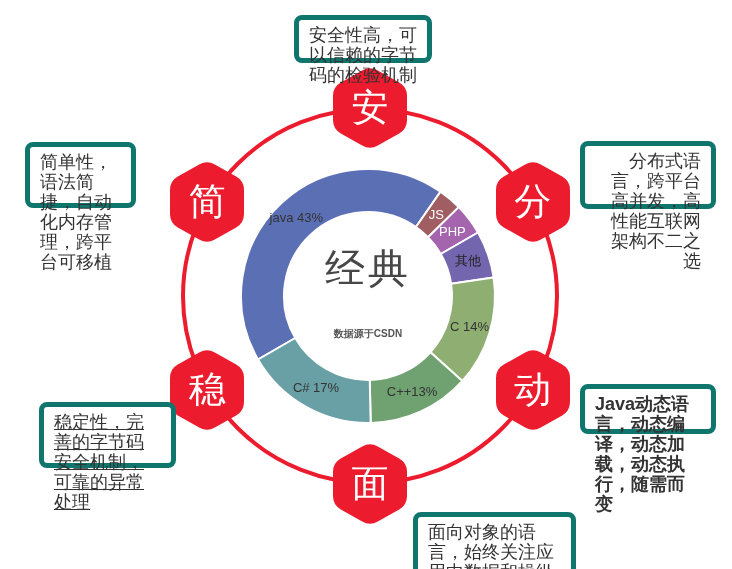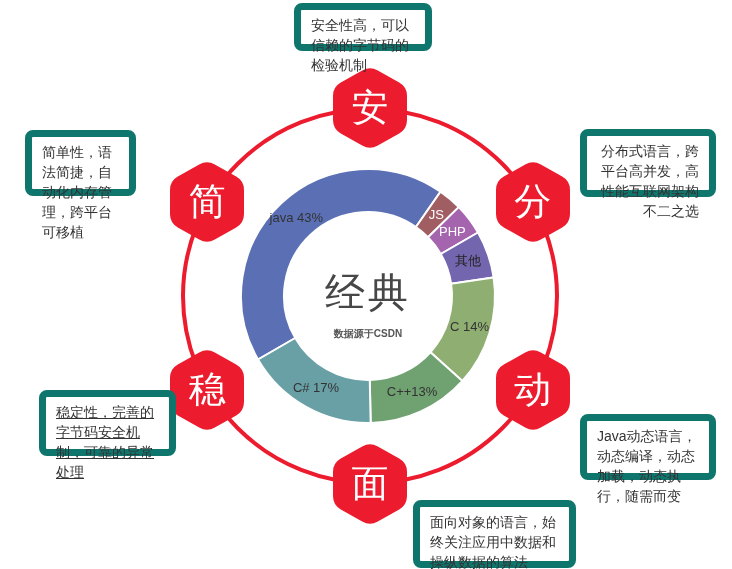--- a/index.html
+++ b/index.html
@@ -39,21 +39,20 @@
   .center-title {
     position: absolute;
     left: 268px; top: 241px;
     width: 200px;
     text-align: center;
     font-size: 40px;
     letter-spacing: 3px;
     color: #474747;
     font-weight: 500;
     z-index: 3;
-    margin-top: 24px;
   }
   .center-subtitle {
     position: absolute;
     left: 268px; top: 327px;
     width: 200px;
     text-align: center;
     font-size: 10px;
     font-weight: 600;
     color: #555555;
     z-index: 3;
@@ -73,33 +72,34 @@
     line-height: 86px;
     text-align: center;
     color: #ffffff;
     font-size: 37px;
   }
 
   
   .note {
     position: absolute;
     box-sizing: border-box;
-    border: 7px solid #0f766e;
+    border: 5px solid #0f766e;
     border-radius: 8px;
     padding: 5px 10px;
-    font-size: 14px;
+    font-size: 18px;
     line-height: 20px;
     color: #333333;
     background: transparent;
     overflow: visible;
     z-index: 5;
+    margin-top: 12px;
   }
   .note-0 { left: 294px; top: 3px;   width: 138px; height: 48px; }
   .note-1 { left: 580px; top: 129px; width: 136px; height: 68px; text-align: right; }
-  .note-2 { left: 580px; top: 414px; width: 136px; height: 66px; }
+  .note-2 { left: 580px; top: 372px; width: 136px; height: 50px; font-weight: bold; }
   .note-3 { left: 413px; top: 500px; width: 163px; height: 68px; }
   .note-4 { left: 39px;  top: 390px; width: 137px; height: 66px; text-decoration: underline; }
   .note-5 { left: 25px;  top: 130px; width: 111px; height: 66px; }
 </style>
 </head>
 <body>
 
 <div id="stage">
 
   <div id="ring" style="border-color: rgb(236, 27, 45);"></div>

